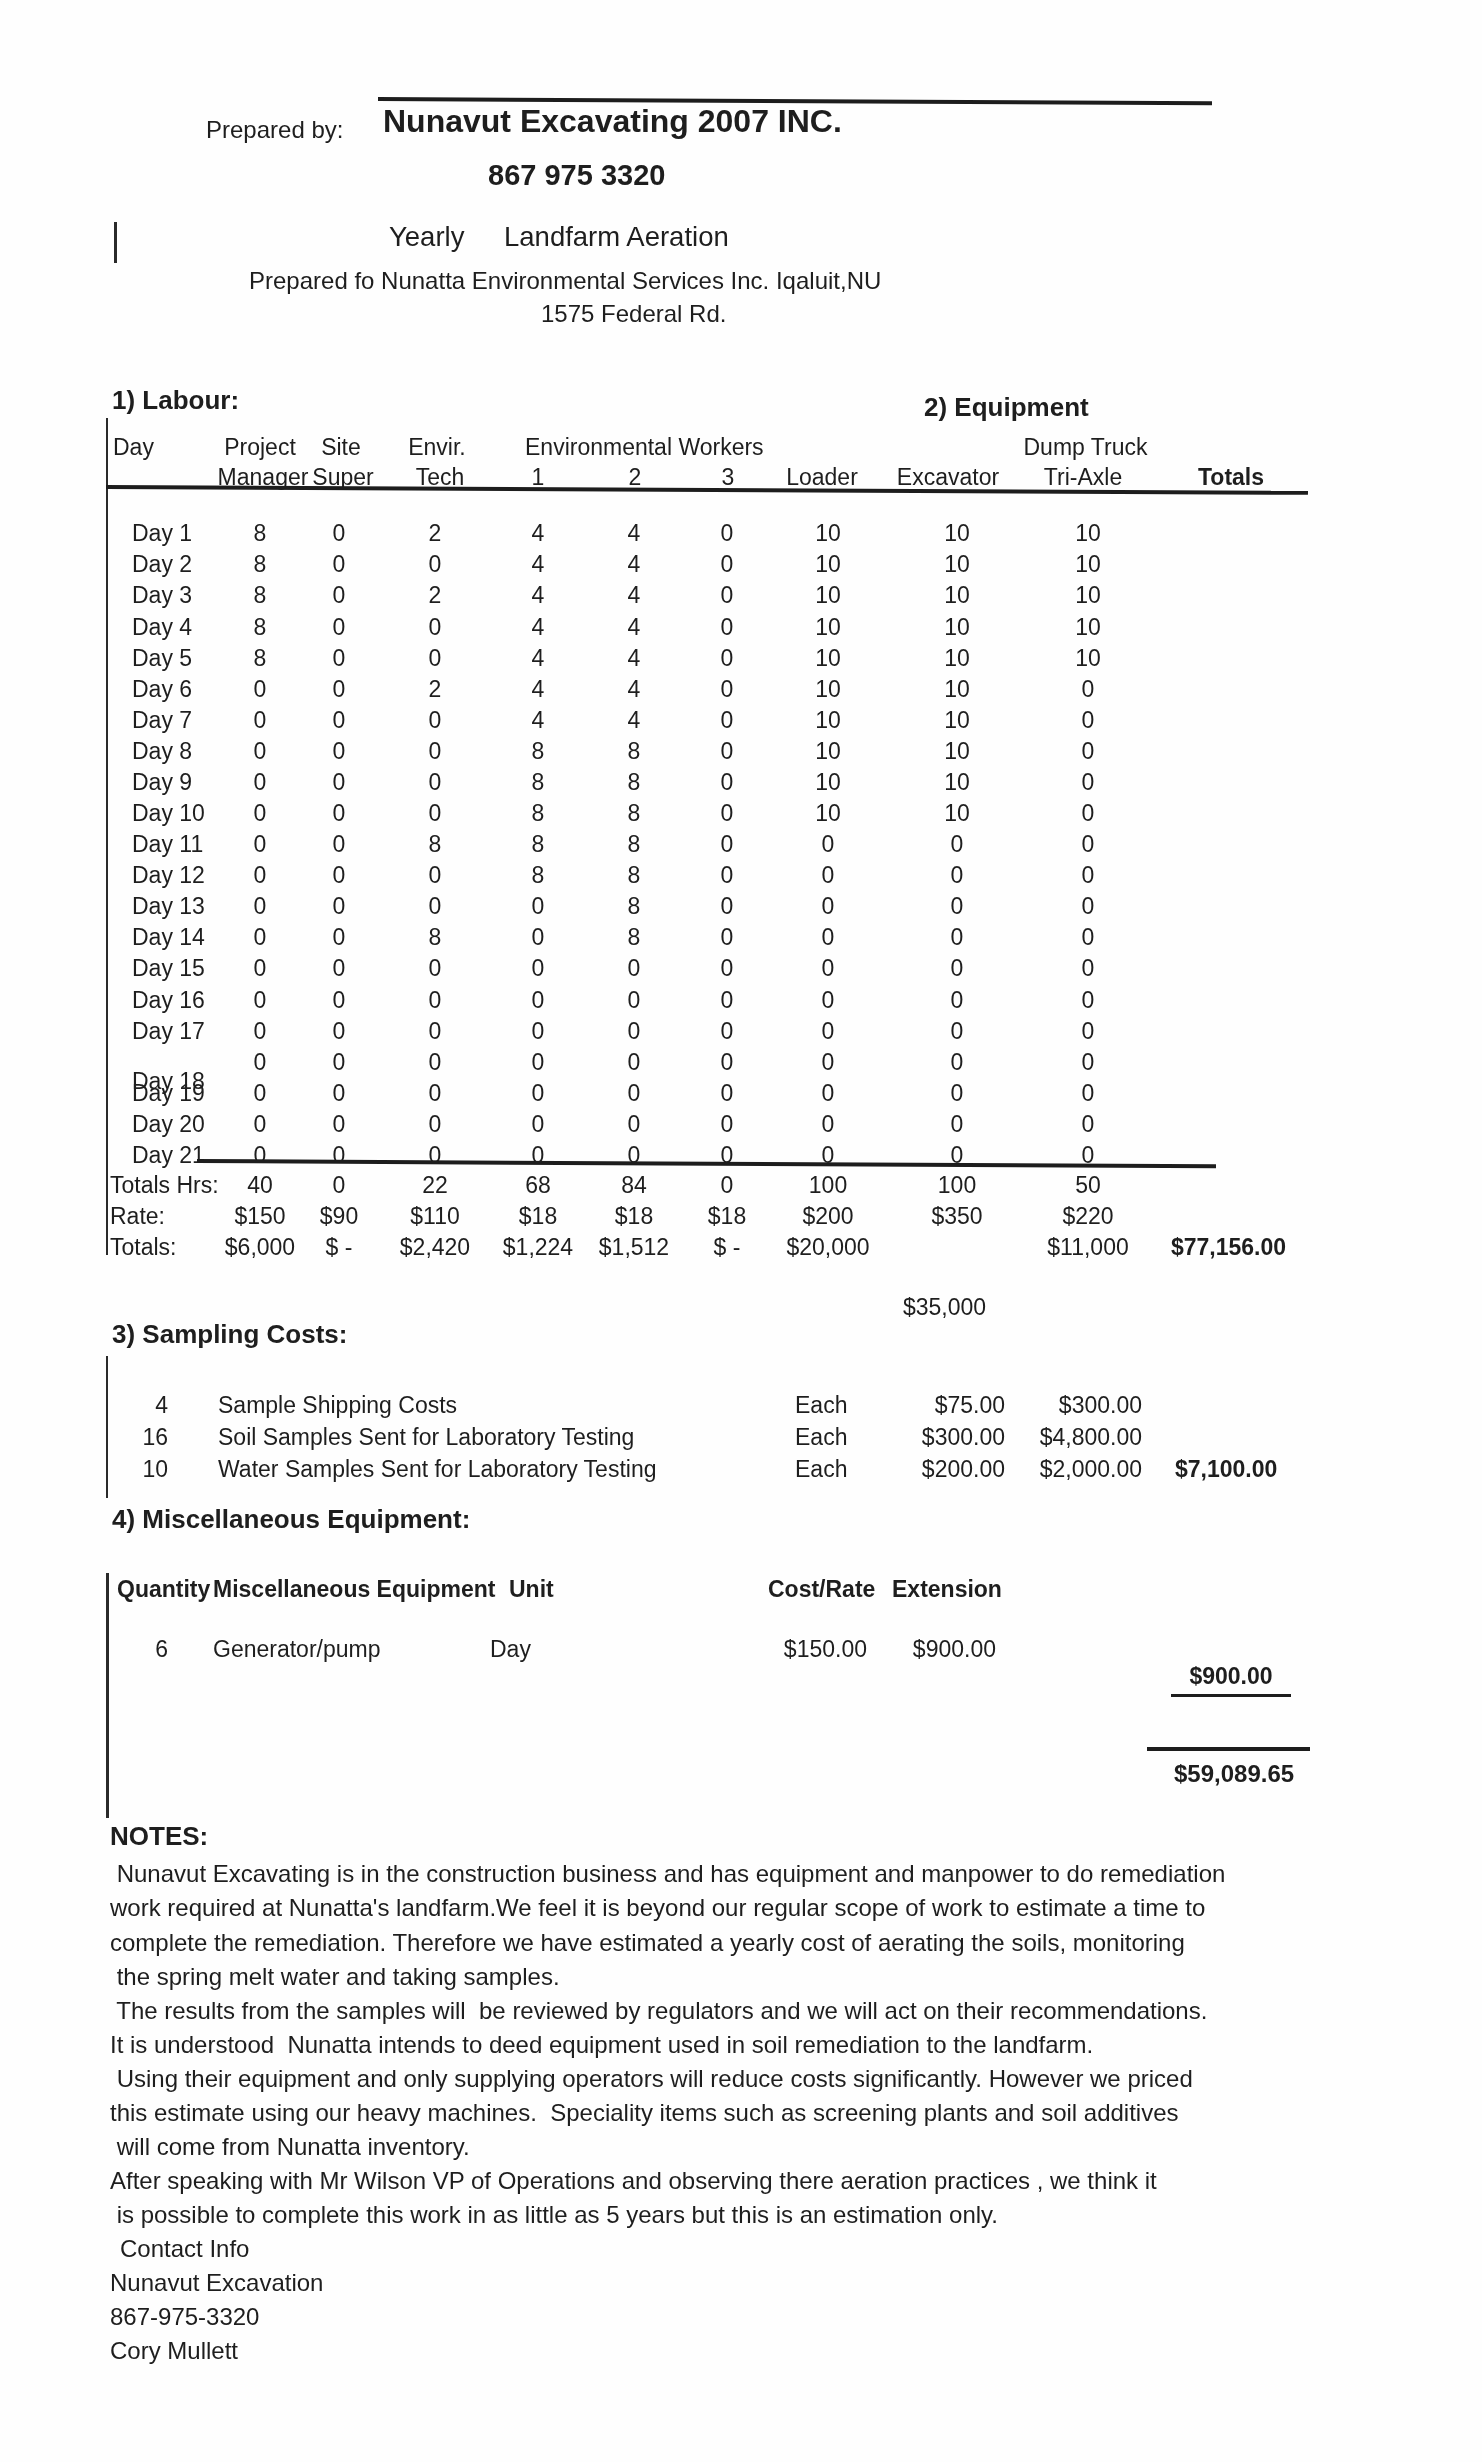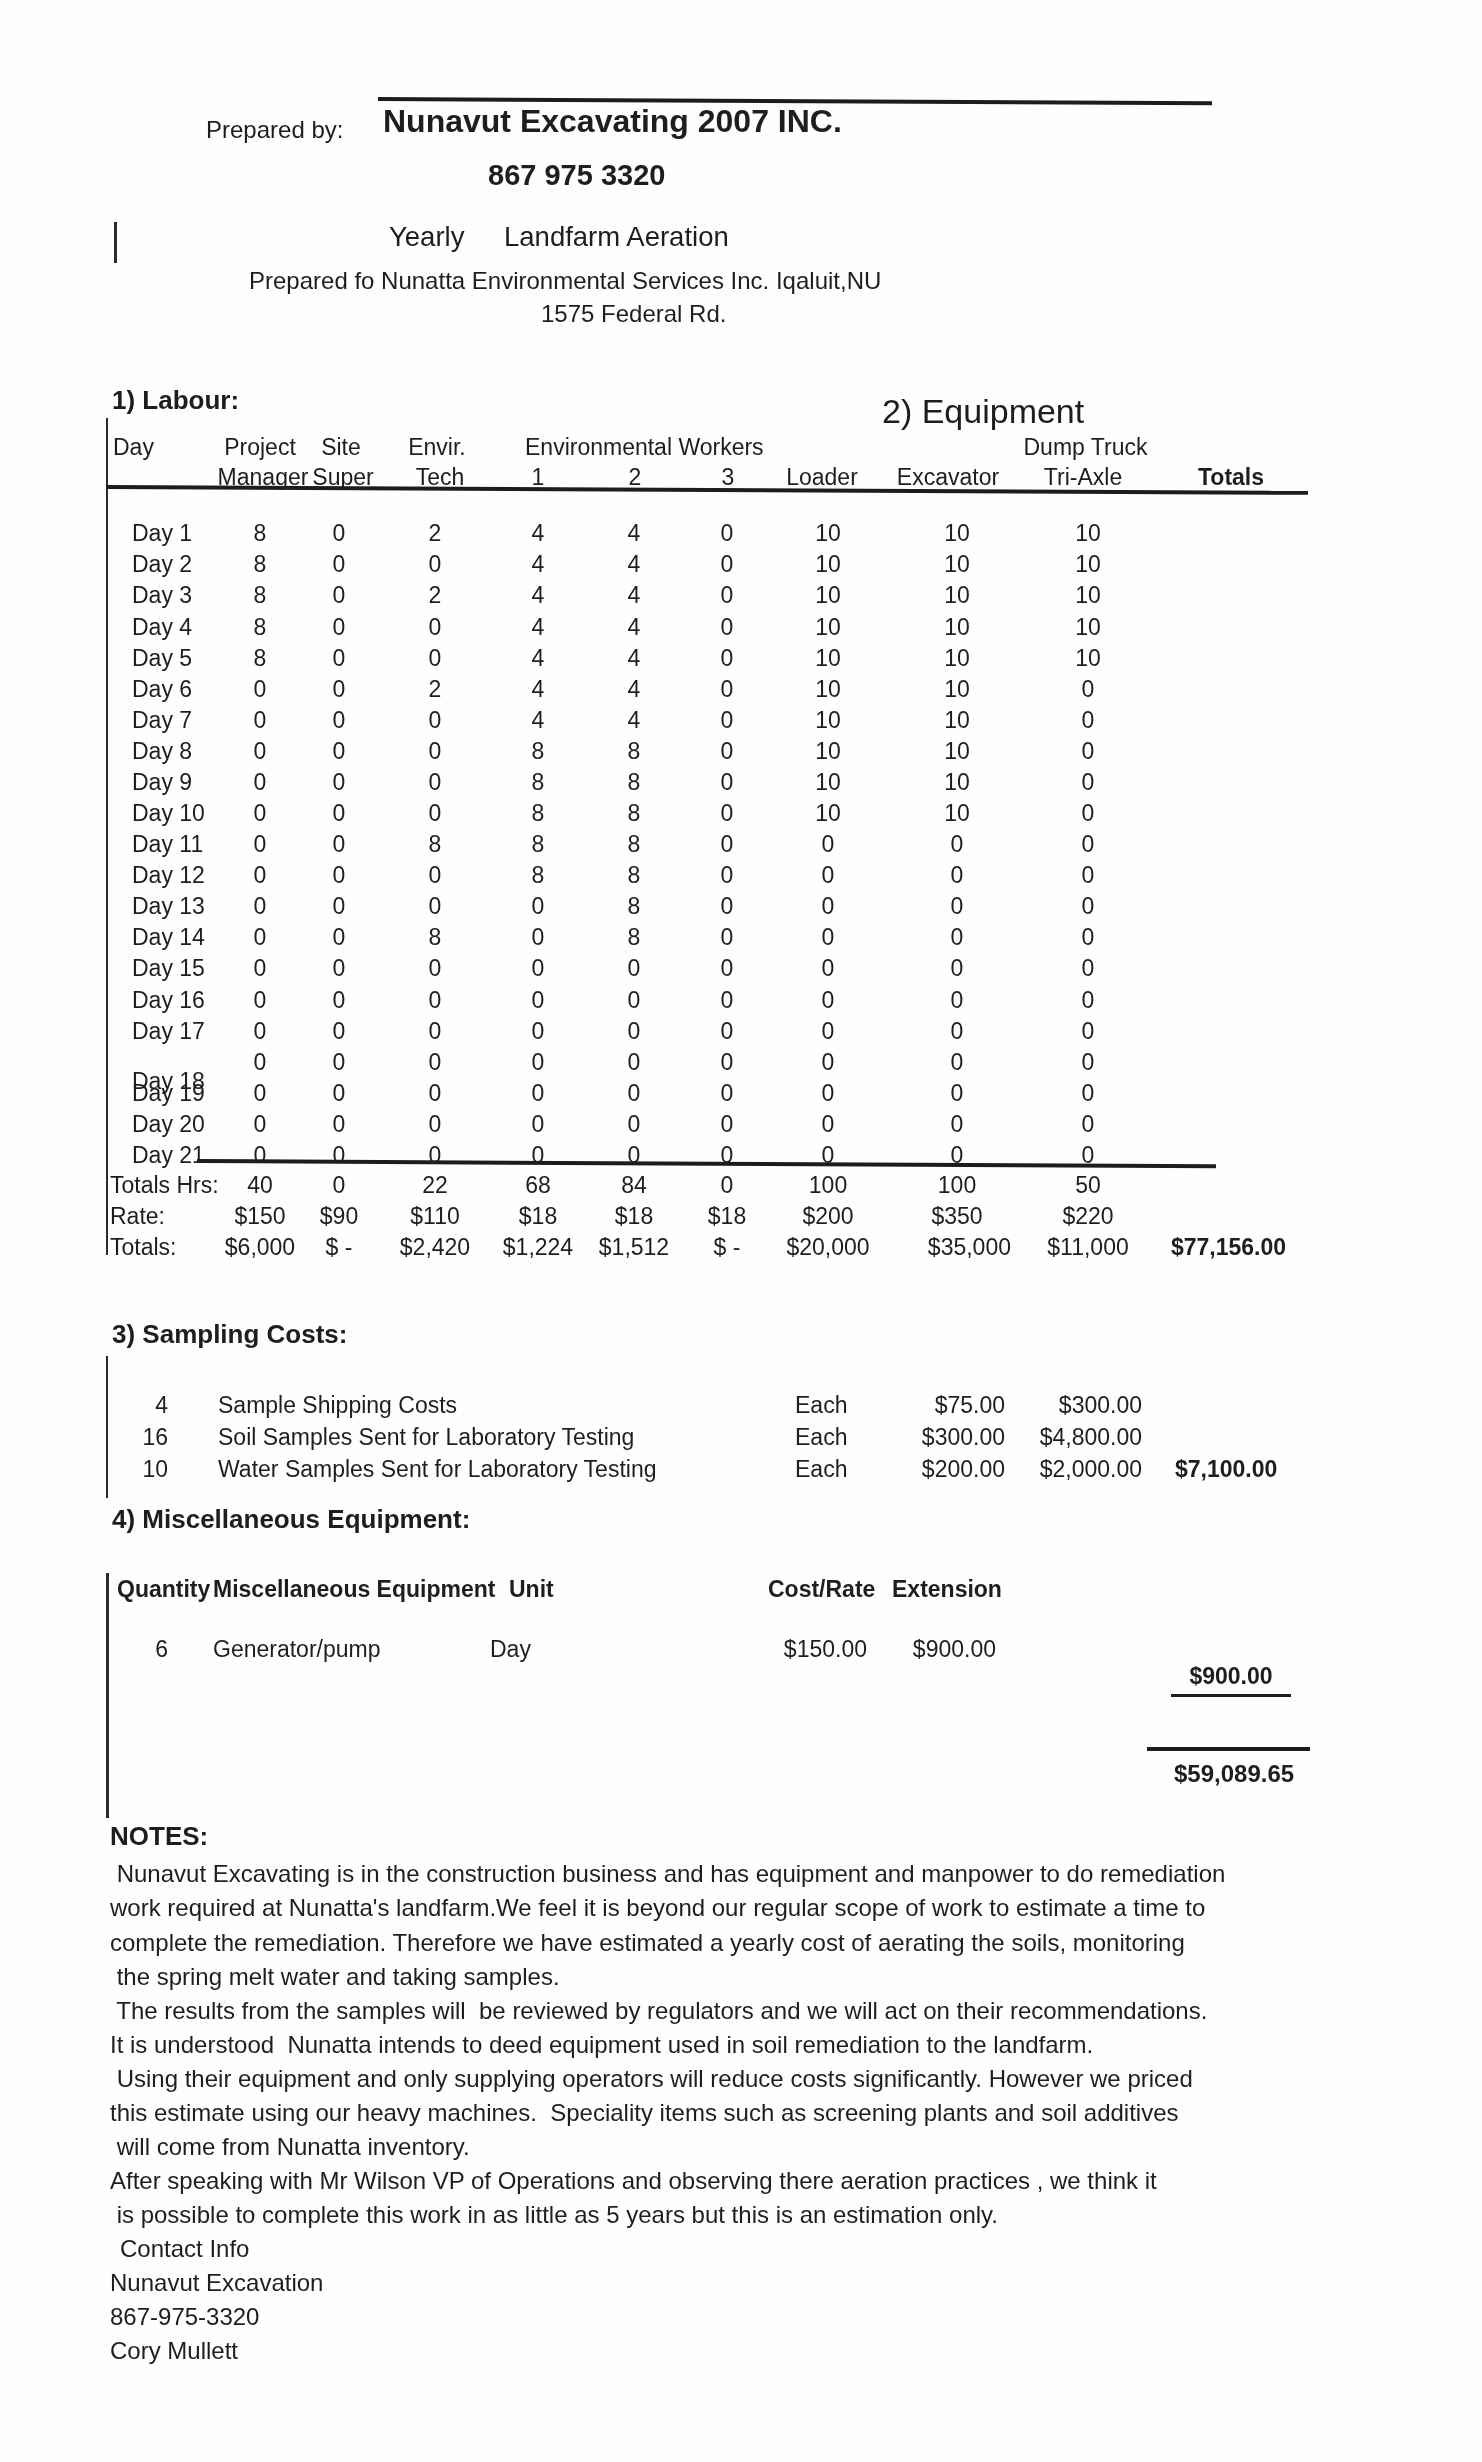--- a/index.html
+++ b/index.html
@@ -23,21 +23,21 @@
   #company{left:383px;top:104px;font-size:32px;font-weight:bold;}
   #phone{left:488px;top:160px;font-size:29px;font-weight:bold;}
   #left-tick{left:114px;top:222px;width:3px;height:41px;}
   #title-w1{left:389px;top:222px;font-size:27.5px;}
   #title-w2{left:504px;top:222px;font-size:27.5px;}
   #prepared-for{left:249px;top:268px;font-size:24px;}
   #address{left:541px;top:301px;font-size:24px;}
 
   
   #labour-title{left:112px;top:386px;font-size:26px;font-weight:bold;}
-  #equipment-title{left:882px;top:393px;font-size:34px;font-weight:normal;}
+  #equipment-title{left:924px;top:393px;font-size:26px;font-weight:bold;}
   #tbl-left-border{left:106px;top:418px;width:2.4px;height:837px;}
   .th{position:absolute;white-space:nowrap;}
   #h1-day{left:113px;top:434px;}
   #h1-project{left:206px;top:434px;width:108px;text-align:center;}
   #h1-site{left:287px;top:434px;width:108px;text-align:center;}
   #h1-envir{left:383px;top:434px;width:108px;text-align:center;}
   #h1-envworkers{left:525px;top:434px;width:215px;text-align:center;}
   #h1-dump{left:1014px;top:434px;width:143px;text-align:center;}
   #h2-manager{left:209px;top:464px;width:108px;text-align:center;}
   #h2-super{left:289px;top:464px;width:108px;text-align:center;}
@@ -346,21 +346,21 @@
       <span class="abs" style="left:903px;top:1204px;width:108px;text-align:center;">$350</span>
       <span class="abs" style="left:1034px;top:1204px;width:108px;text-align:center;">$220</span>
       <span class="abs" style="left:110px;top:1235px;width:114px;">Totals:</span>
       <span class="abs" style="left:206px;top:1235px;width:108px;text-align:center;">$6,000</span>
       <span class="abs" style="left:285px;top:1235px;width:108px;text-align:center;">$ -</span>
       <span class="abs" style="left:381px;top:1235px;width:108px;text-align:center;">$2,420</span>
       <span class="abs" style="left:484px;top:1235px;width:108px;text-align:center;">$1,224</span>
       <span class="abs" style="left:580px;top:1235px;width:108px;text-align:center;">$1,512</span>
       <span class="abs" style="left:673px;top:1235px;width:108px;text-align:center;">$ -</span>
       <span class="abs" style="left:774px;top:1235px;width:108px;text-align:center;">$20,000</span>
-      <span class="abs" style="left:903px;top:1235px;width:108px;text-align:right;">$35,000</span>
+      <span class="abs" style="left:903px;top:1295px;width:108px;text-align:left;">$35,000</span>
       <span class="abs" style="left:1034px;top:1235px;width:108px;text-align:center;">$11,000</span>
       <span class="abs" style="left:1165px;top:1235px;width:127px;text-align:center;font-weight:bold;">$77,156.00</span>
     </div>
 
   <span class="abs" id="sampling-title">3) Sampling Costs:</span>
   <div class="vrule" id="sampling-border"></div>
   <div id="sampling-rows">
       <span class="abs" style="left:96px;top:1393px;width:72px;text-align:right;">4</span>
       <span class="abs" style="left:218px;top:1393px;">Sample Shipping Costs</span>
       <span class="abs" style="left:795px;top:1393px;">Each</span>

